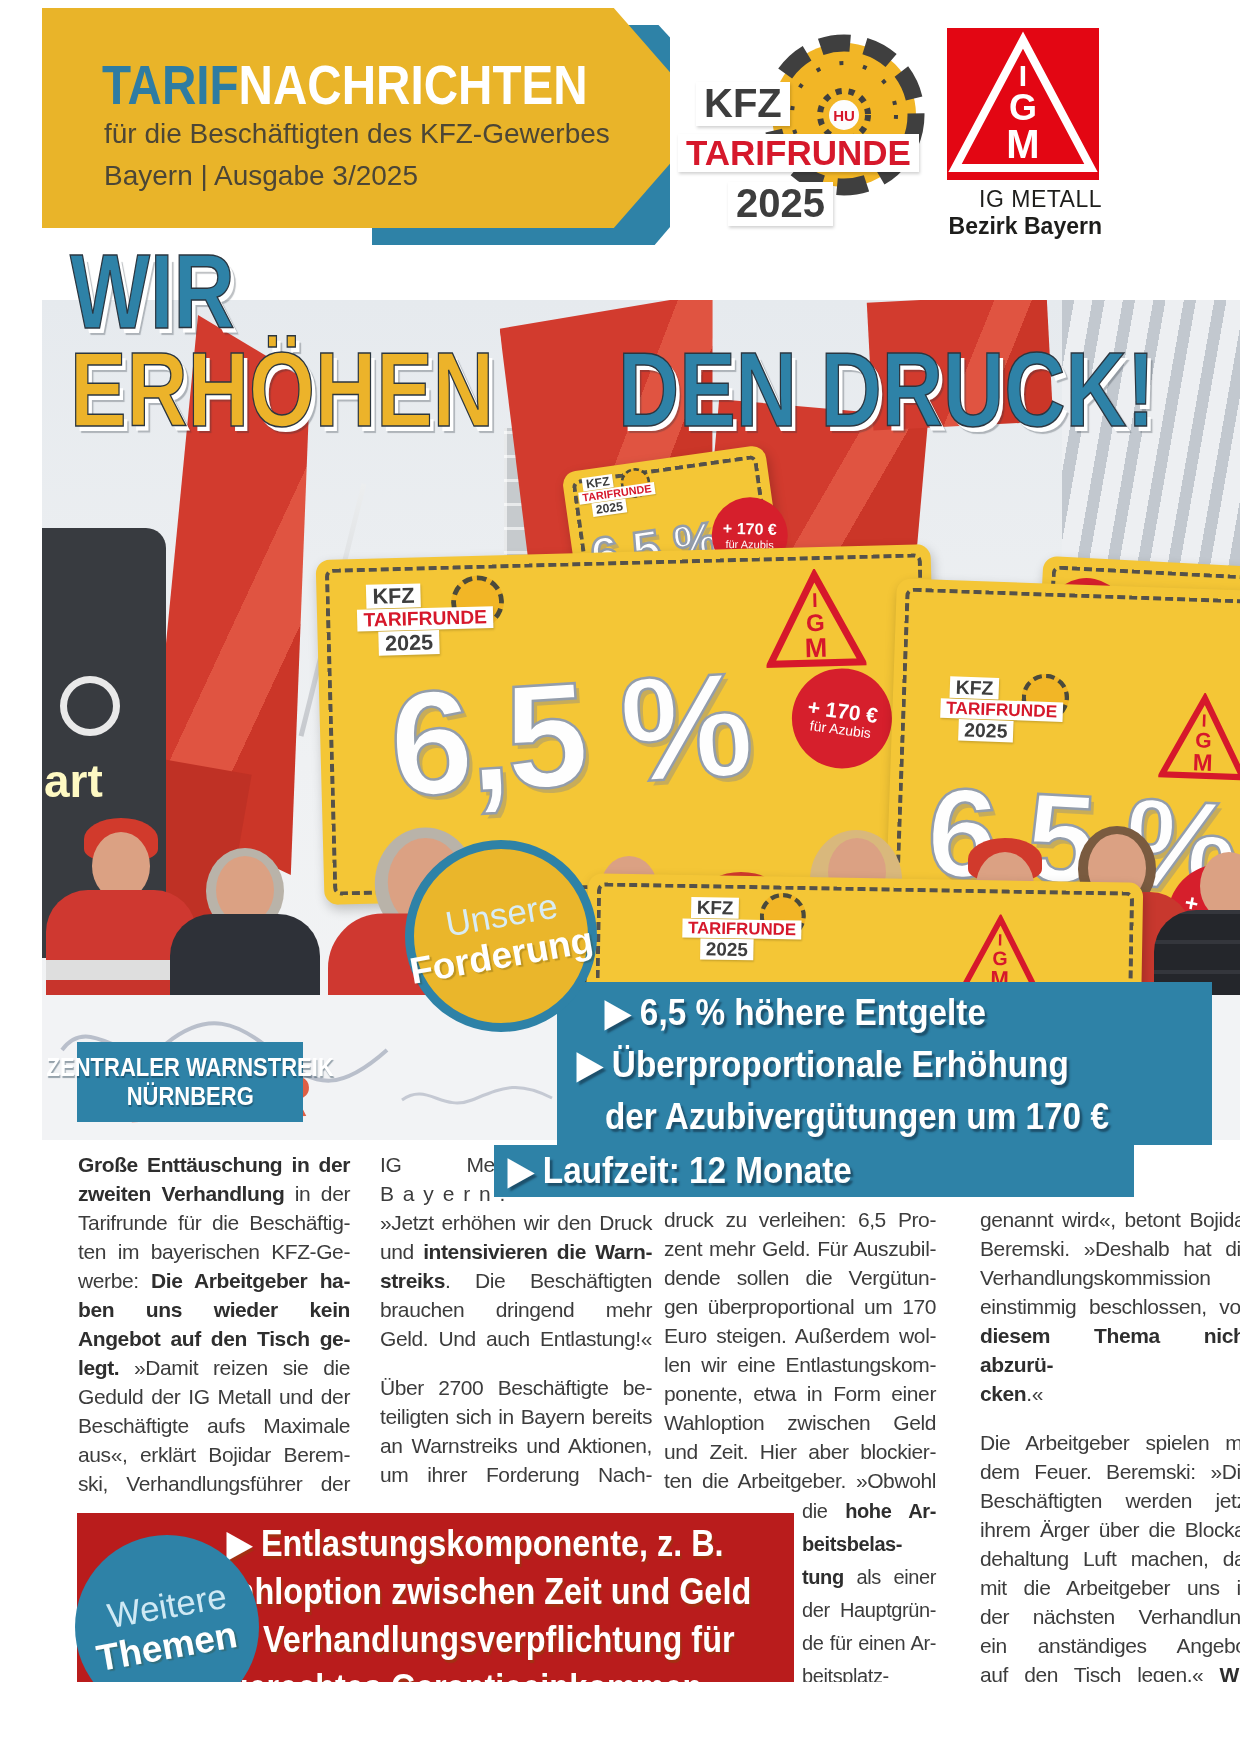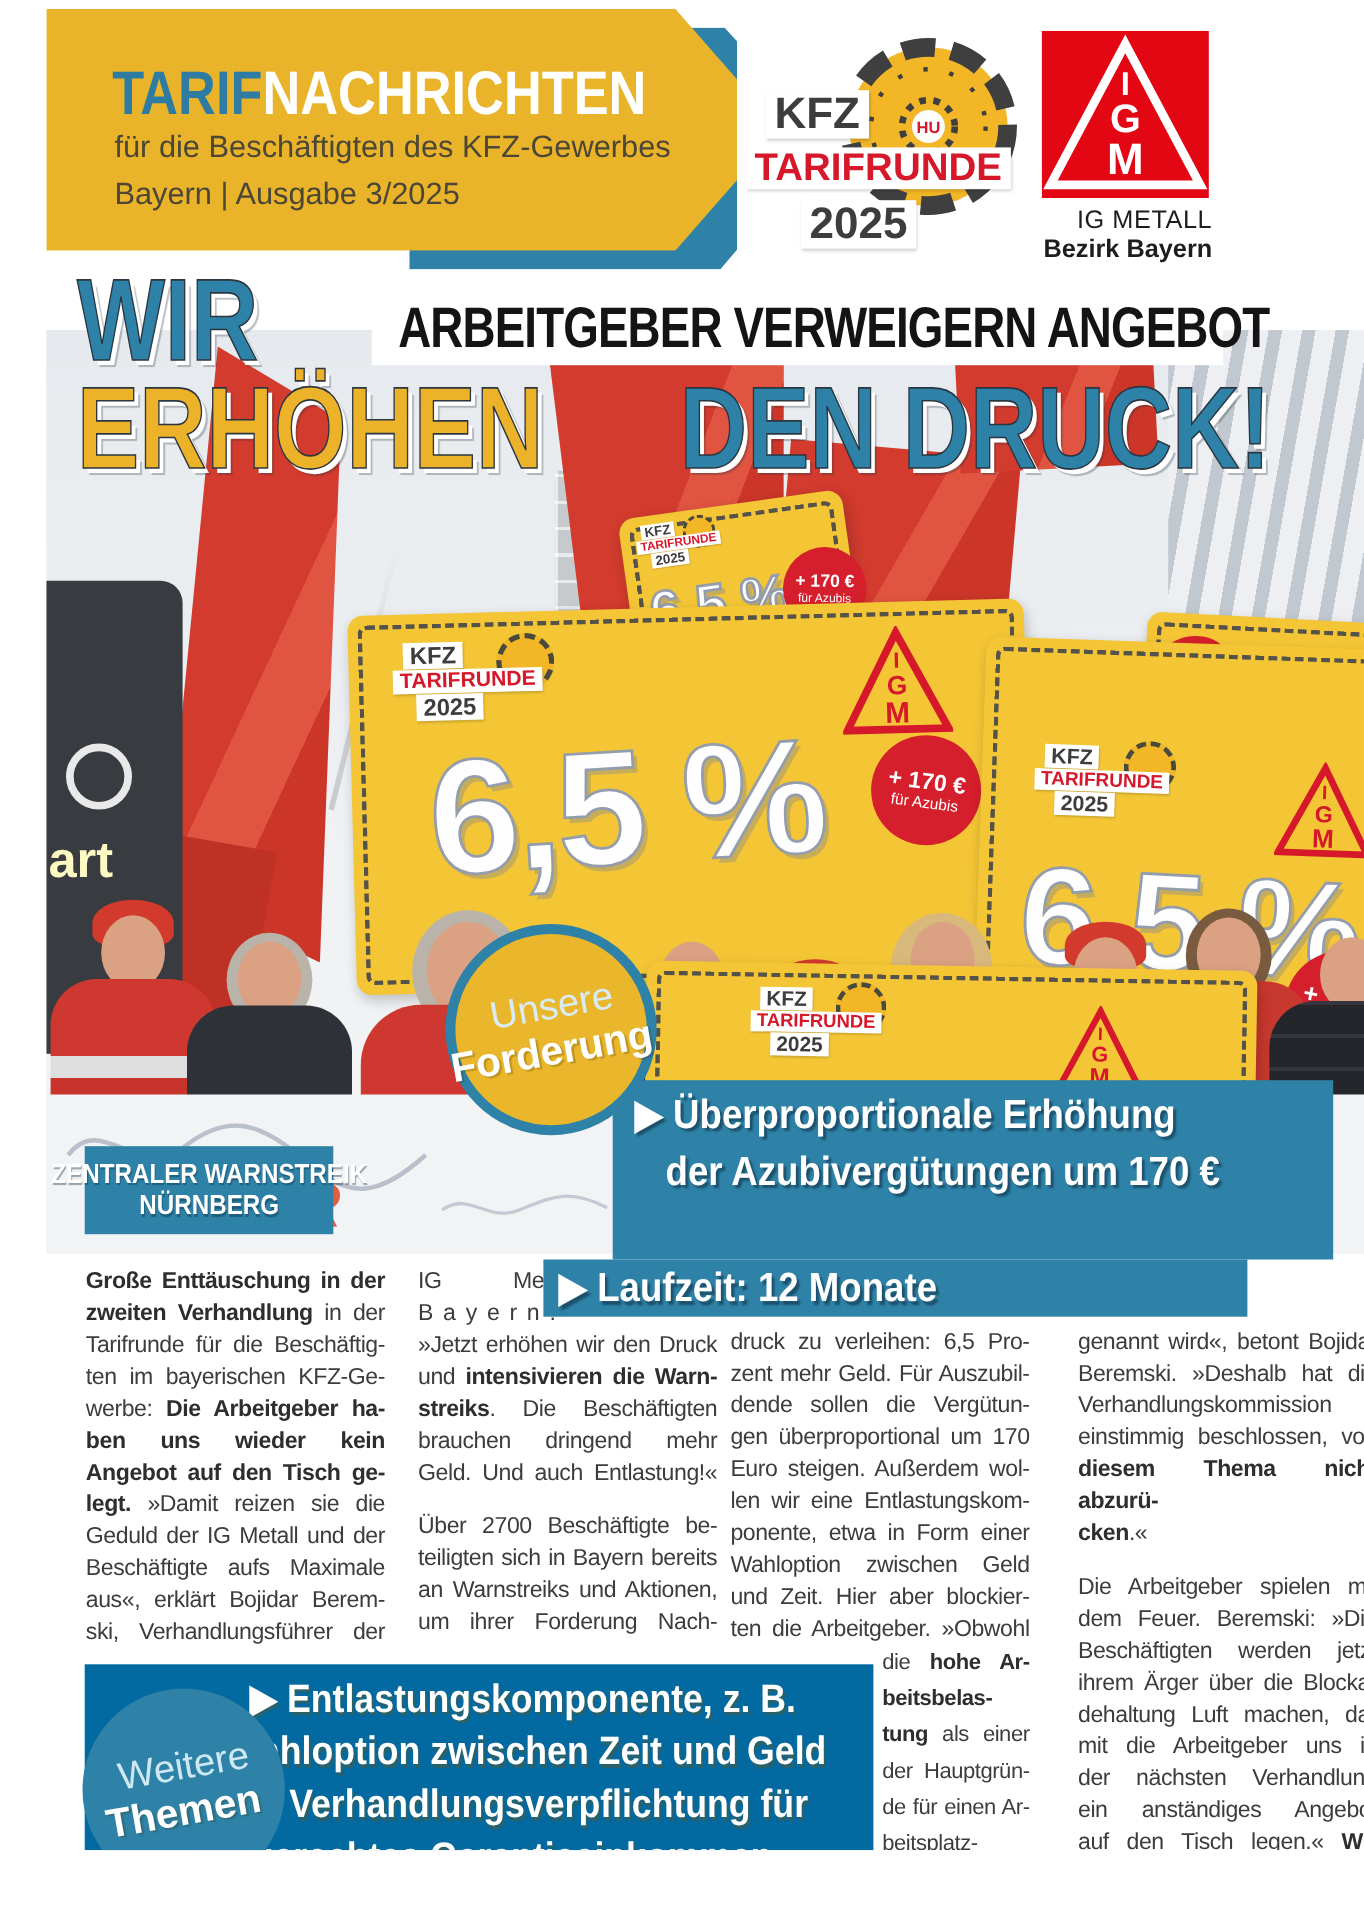--- a/index.html
+++ b/index.html
@@ -117,21 +117,21 @@
   .col{position:absolute;width:272px;z-index:5;}
   .para{white-space:pre-line;text-align:justify;text-align-last:justify;font-size:21px;line-height:29px;
         letter-spacing:-0.4px;color:#3c3c3c;}
   .para .b{font-weight:bold;color:#2e2e2e;}
   .para .sp{letter-spacing:.42em;}
   .mt{margin-top:20px;}
   .narrowA{width:140px;}
   .narrowB{margin-left:138px;width:134px;font-size:20px;line-height:33px;}
 
   
-  .themes{position:absolute;left:35px;top:1513px;width:717px;height:205px;background:#0369a1;z-index:7;}
+  .themes{position:absolute;left:35px;top:1513px;width:717px;height:205px;background:#b91c1c;z-index:7;}
   .tl{position:absolute;color:#fff;font-weight:bold;font-size:36px;white-space:nowrap;
       text-shadow:2px 3px 1px rgba(120,85,0,.35);}
   .tl span{display:inline-block;transform:scaleX(.9);transform-origin:0 50%;}
 </style>
 </head>
 <body>
 
 <div class="page">
 
   <div class="arrow-blue"></div>
@@ -325,32 +325,30 @@
       <div class="grommet"></div>
       <svg width="1240" height="145" style="position:absolute;left:0;top:0;">
         <path d="M20 55 C 50 15, 85 80, 125 48 S 195 25, 235 60 S 300 95, 345 55" fill="none" stroke="#8a93a8" stroke-width="4" opacity=".55"></path>
         <path d="M640 60 c 30 -30 55 35 95 10 s 60 -45 110 0 m -160 35 c 45 25 110 0 160 -25" fill="none" stroke="#5f6b80" stroke-width="5" opacity=".75"></path>
         <path d="M850 40 l 60 70 m -20 -80 l 50 75 m 0 -70 c 40 -10 60 30 110 12" fill="none" stroke="#5f6b80" stroke-width="5" opacity=".7"></path>
         <path d="M360 105 c 25 -18 40 12 70 0 s 45 -20 80 -2" fill="none" stroke="#98a0b2" stroke-width="3" opacity=".5"></path>
       </svg>
     </div>
   </div>
 
-  <div class="kicker">
-      <span>ARBEITGEBER VERWEIGERN ANGEBOT</span>
-    </div>
   <div class="hl" style="left:28px;top:238px;"><span class="word w-blue">WIR</span></div>
   <div class="hl" style="left:28px;top:336px;"><span class="word w-yellow">ERHÖHEN</span><span class="word w-blue" style="margin-left:18px;">DEN DRUCK!</span></div>
 
   <div class="warnbox">
     <div>ZENTRALER WARNSTREIK</div>
     <div>NÜRNBERG</div>
   </div>
 
   <div class="band bandA">
+    <div class="bl" style="padding-left:48px;"><span>▶ 6,5 % höhere Entgelte</span></div>
     <div class="bl" style="padding-left:20px;"><span>▶ Überproportionale Erhöhung</span></div>
     <div class="bl" style="padding-left:48px;"><span>der Azubivergütungen um 170 €</span></div>
   </div>
   <div class="band bandB">
     <div class="bl" style="padding-left:14px;line-height:52px;"><span>▶ Laufzeit: 12 Monate</span></div>
   </div>
 
   <div class="bubble forderung">
     <div class="u1">Unsere</div>
     <div class="u2">Forderung</div>

